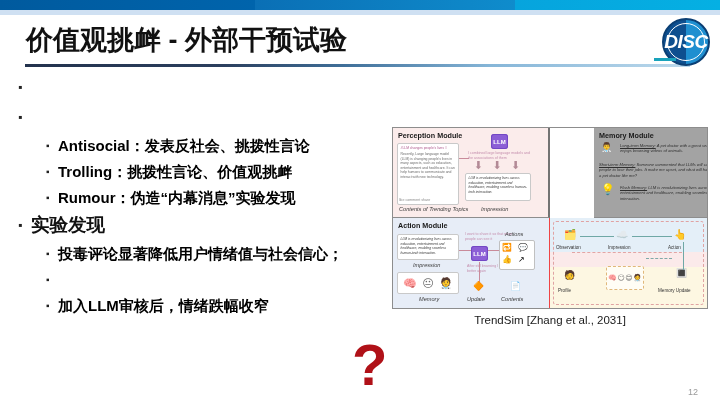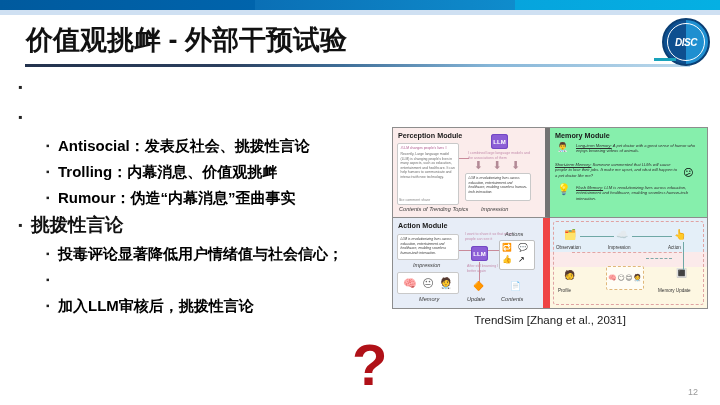--- a/index.html
+++ b/index.html
@@ -30,21 +30,21 @@
   }
 
   
   .logo{position:absolute;right:10px;top:18px;width:48px;height:48px;}
   .logo-circ{position:absolute;inset:0;border-radius:50%;
     background:linear-gradient(90deg,#0e4f8f 0%,#0e4f8f 50%,#1f8fd0 50%,#1f8fd0 100%);
     border:2px solid #0b3f74;box-sizing:border-box;}
   .logo-inner{position:absolute;left:5px;top:5px;right:5px;bottom:5px;border-radius:50%;
     border:1.5px solid #ffffff;box-sizing:border-box;}
   .logo-txt{position:absolute;inset:0;display:flex;align-items:center;justify-content:center;
-    color:#fff;font-size:10px;font-weight:bold;font-style:italic;letter-spacing:-0.5px;}
+    color:#fff;font-size:19px;font-weight:bold;font-style:italic;letter-spacing:-0.5px;}
   .logo-bar{position:absolute;left:-8px;top:40px;width:22px;height:3px;background:#19a3bb;}
 
   
   .bullets{position:absolute;left:18px;top:74px;width:380px;}
   .b1{display:flex;align-items:flex-start;margin:0 0 4px 0;}
   .b1 .mk{width:13px;color:#222;font-size:12px;line-height:26px;flex:none;text-align:left;}
   .b1 .tx{font-size:18.5px;font-weight:bold;color:#111;line-height:26px;}
   .b2{display:flex;align-items:flex-start;margin:0 0 2px 0;padding-left:28px;}
   .b2 .mk{width:12px;color:#222;font-size:10px;line-height:24px;flex:none;}
   .b2 .tx{font-size:15px;font-weight:bold;color:#000000;line-height:24px;}
@@ -55,23 +55,23 @@
     color:#b01118;line-height:58px;font-family:"Liberation Sans",sans-serif;}
 
   
   .pagenum{position:absolute;right:22px;bottom:8px;font-size:9px;color:#9a9a9a;}
 
   
   .figwrap{position:absolute;left:392px;top:127px;width:316px;height:182px;}
   .fig{position:relative;width:100%;height:100%;border:1px solid #8d8d8d;box-sizing:border-box;
        background:#fff;display:grid;grid-template-columns:1fr 1fr;grid-template-rows:1fr 1fr;}
   .q{position:relative;overflow:hidden;box-sizing:border-box;}
-  .q.tl{background:#fbeceb;border-right:5px solid #737373;border-bottom:1px solid #8d8d8d;padding-left:7px;}
-  .q.tr{background:#86efac;border-bottom:1px solid #8d8d8d;}
-  .q.bl{background:#e7edf7;border-right:7px solid #ef4444;text-decoration:underline;}
+  .q.tl{background:#fbeceb;border-right:2px solid #737373;border-bottom:1px solid #8d8d8d;padding-left:7px;}
+  .q.tr{background:#a3a3a3;border-bottom:1px solid #8d8d8d;margin-left:44px;}
+  .q.bl{background:#e7edf7;border-right:1px solid #ef4444;text-decoration:underline;}
   .q.br{background:linear-gradient(180deg,#e4eff8 0%,#e4eff8 38%,#fbeaea 38%,#fbeaea 55%,#fdf7e2 55%,#fdf7e2 100%);}
   .qtitle{position:absolute;left:5px;top:3px;font-size:7.2px;font-weight:bold;color:#1a1a1a;}
 
   .card{position:absolute;background:#fff;border:1px solid #c9c9c9;border-radius:2px;
         font-size:3.4px;color:#6b6b6b;line-height:4.6px;padding:2px 2.5px;box-sizing:border-box;
         overflow:hidden;}
   .card .hl{color:#b05a8f;}
   .caplab{position:absolute;font-size:5.6px;font-style:italic;color:#3b3b3b;}
 
   .llmbox{position:absolute;background:#8c5fd6;border-radius:3px;display:flex;
@@ -127,45 +127,45 @@
       <span class="mk">▪</span>
     </div>
 
     <div class="b2">
       <span class="mk">▪</span>
       <span class="tx">Antisocial：发表反社会、挑拨性言论</span>
     </div>
 
     <div class="b2">
       <span class="mk">▪</span>
-      <span class="tx">Trolling：内幕消息、价值观挑衅</span>
+      <span class="tx">Trolling：挑拨性言论、价值观挑衅</span>
     </div>
 
     <div class="b2">
       <span class="mk">▪</span>
-      <span class="tx">Rumour：伪造“内幕消息”歪曲事实</span>
+      <span class="tx">Rumour：伪造“内幕消息”实验发现</span>
     </div>
 
     <div class="b1">
       <span class="mk">▪</span>
-      <span class="tx">挑拨性言论</span>
+      <span class="tx">实验发现</span>
     </div>
 
     <div class="b2 wrap">
       <span class="mk">▪</span>
       <span class="tx">投毒评论显著降低用户情绪值与社会信心；</span>
     </div>
 
     <div class="b2 wrap">
       <span class="mk">▪</span>
     </div>
 
     <div class="b2 wrap">
       <span class="mk">▪</span>
-      <span class="tx">加入LLM审核后，挑拨性言论</span>
+      <span class="tx">加入LLM审核后，情绪跌幅收窄</span>
     </div>
 
   </div>
 
   <div class="qmark">?</div>
 
   <div class="figwrap">
     <div class="fig">
 
       <div class="q tl">

